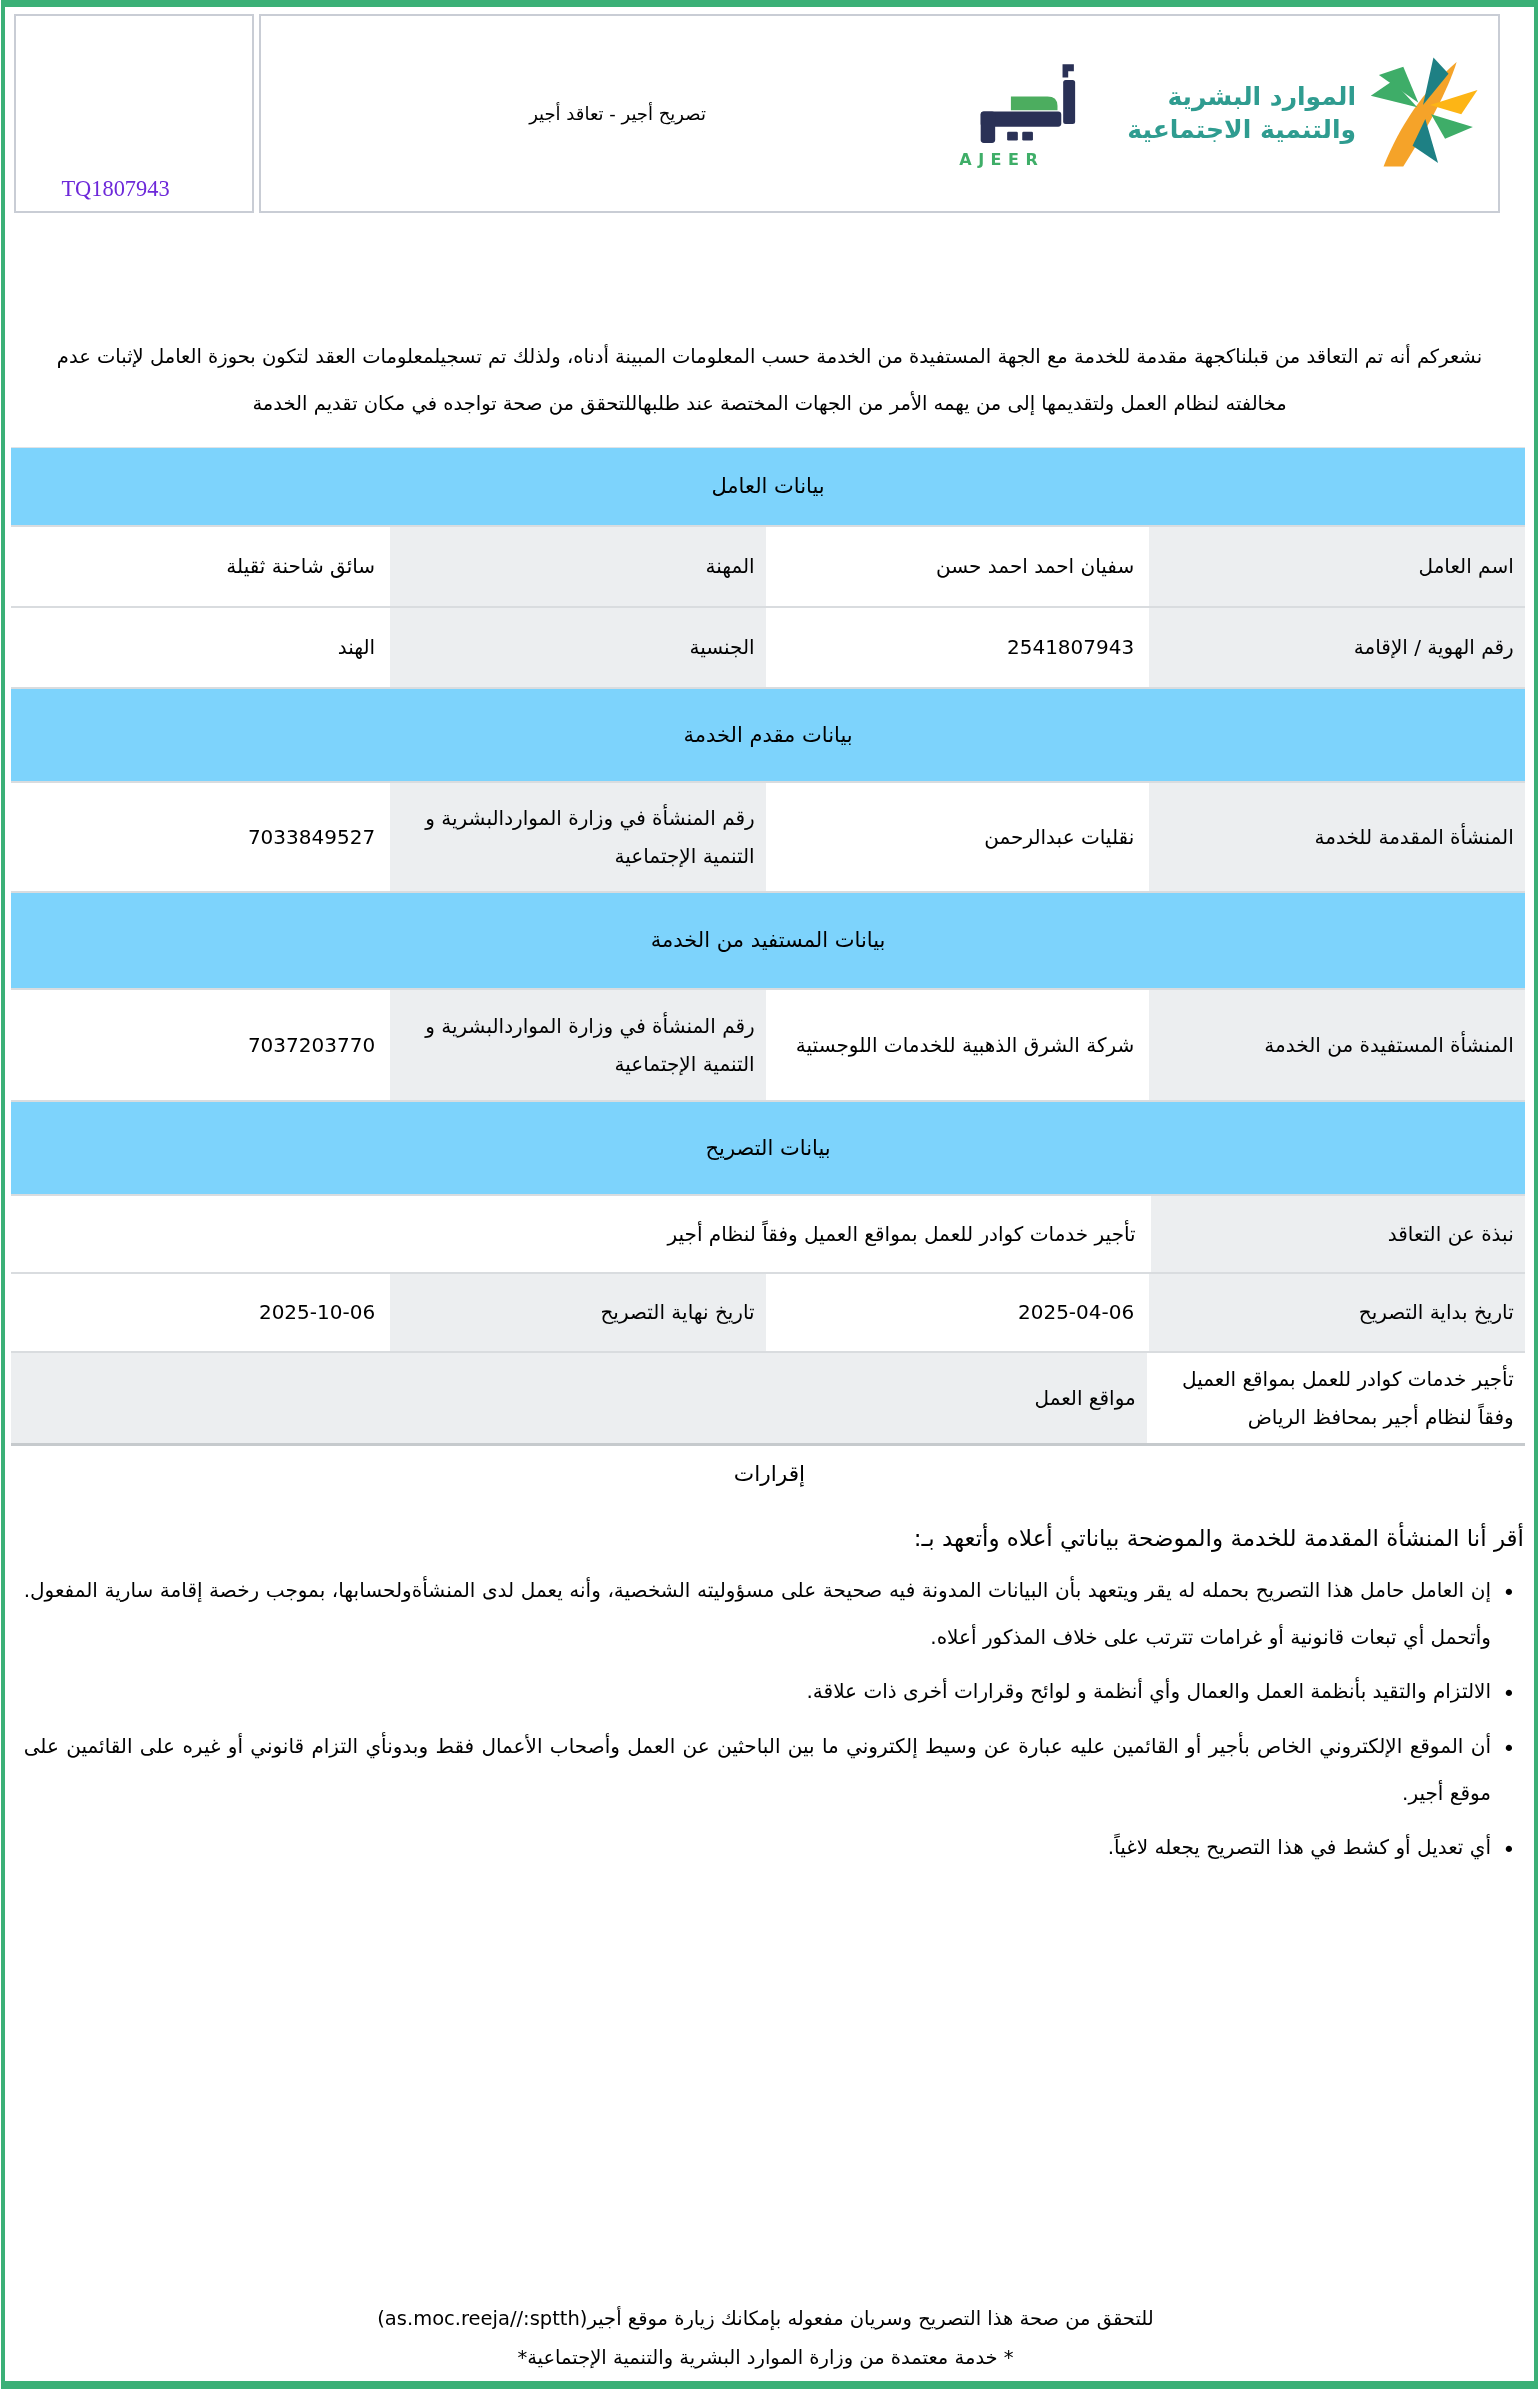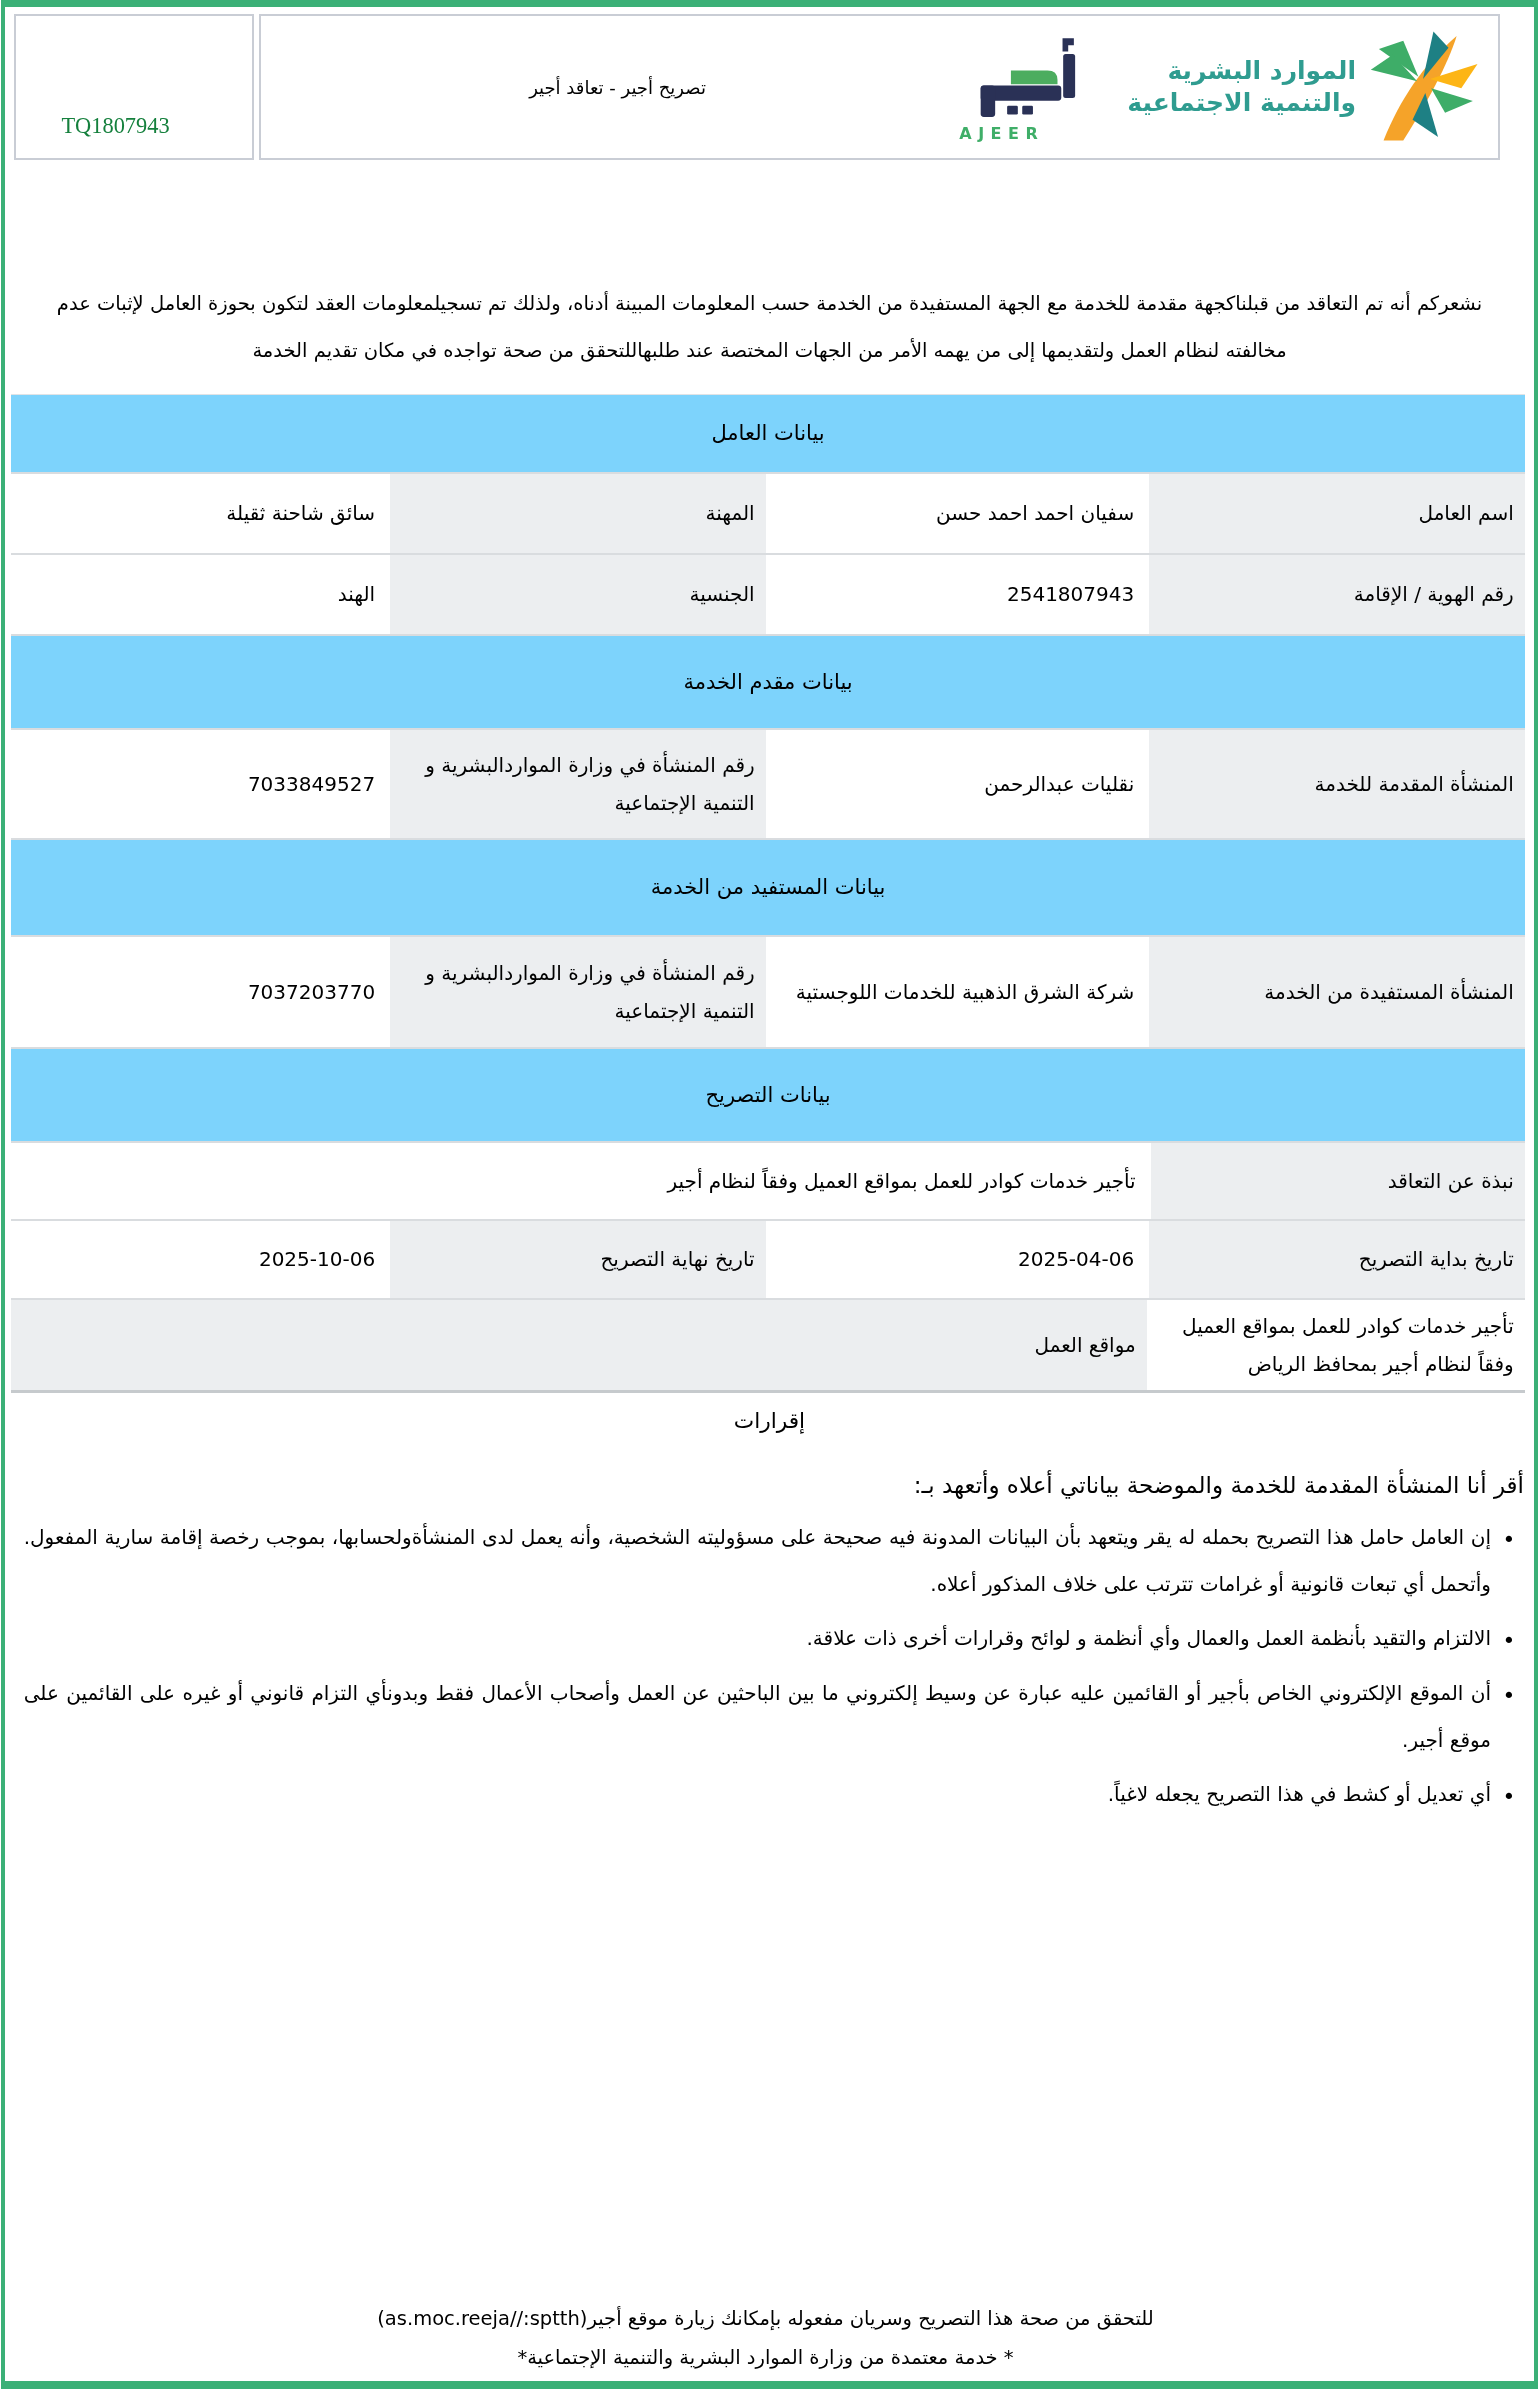--- a/index.html
+++ b/index.html
@@ -5,25 +5,25 @@
   html,body { margin:0; padding:0; background:#fff; }
   body { width:1539px; }
   .page {
     box-sizing:border-box; width:1539px; height:2389px; background:#fff;
     border-left:5.8px solid #3BB077; border-right:5.8px solid #3BB077;
     border-top:7.2px solid #3BB077; border-bottom:8.7px solid #3BB077;
     position:relative; direction:rtl;
     font-family:"DejaVu Sans", sans-serif; color:#000;
   }
   
-  .header-row { display:flex; margin:7.2px 34px 0 9.4px; height:146px; gap:5px; }
+  .header-row { display:flex; margin:7.2px 34px 0 9.4px; height:199px; gap:5px; }
   .title-box { flex:1; border:2.2px solid #c9cdd5; display:flex; align-items:center; padding:0 17.3px 0 14.4px; background:#fff; }
   .id-box { width:236px; border:2.2px solid #c9cdd5; position:relative; background:#fff; }
-  .permit-number { position:absolute; bottom:19px; right:auto; left:45px; direction:ltr;
-    font-family:"Liberation Serif", serif; font-size:22.4px; color:#15803d; }
+  .permit-number { position:absolute; bottom:9px; right:auto; left:45px; direction:ltr;
+    font-family:"Liberation Serif", serif; font-size:22.4px; color:#6d28d9; }
   .ministry-logo { display:flex; align-items:center; gap:8.7px; }
   .ministry-name { font-size:25px; font-weight:bold; color:#2F9C90; line-height:1.3; text-align:right; }
   .ajeer-logo { margin-right:34px; margin-left:0; width:134px; text-align:left; }
   .ajeer-latin { direction:ltr; display:block; color:#3FAE68; font-size:16px; font-weight:bold;
     letter-spacing:6.5px; margin-top:4px; font-family:"DejaVu Sans", sans-serif; }
   .doc-title { flex:1; text-align:center; font-size:18px; font-weight:400; letter-spacing:0.7px; }
   
   .intro { margin:121px 21.7px 0; text-align:center; font-size:19.5px; line-height:2.4; }
   
   .ptable { margin:19px 8.7px 0 5.8px; border-top:1.4px solid #e0e3e6; border-bottom:3.6px solid #c6cacd; }

